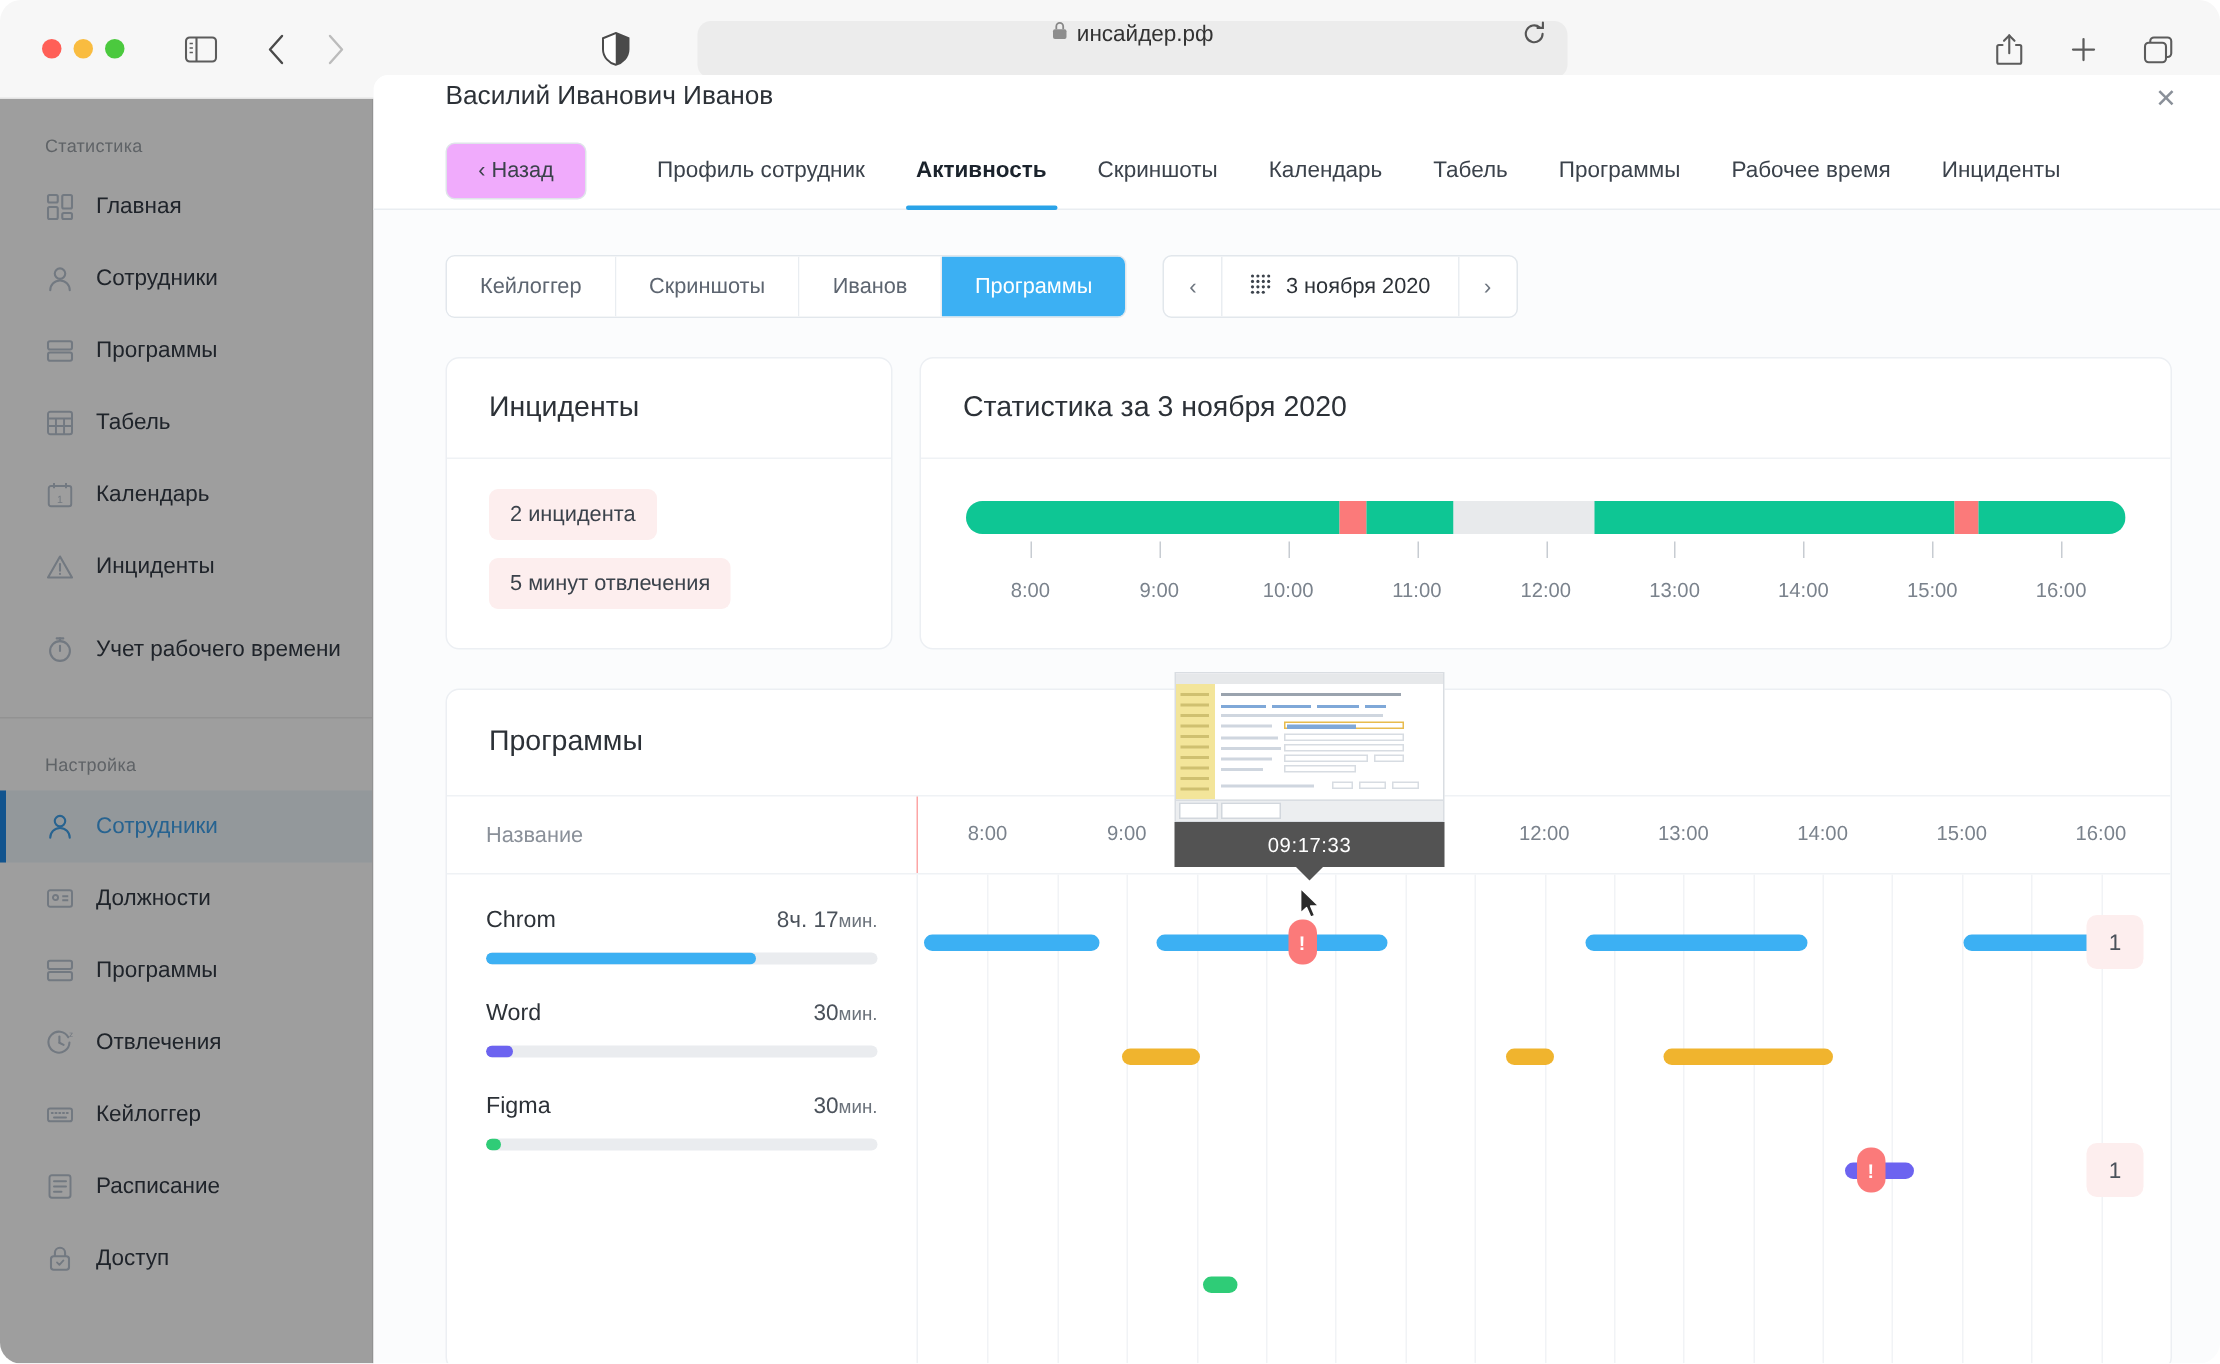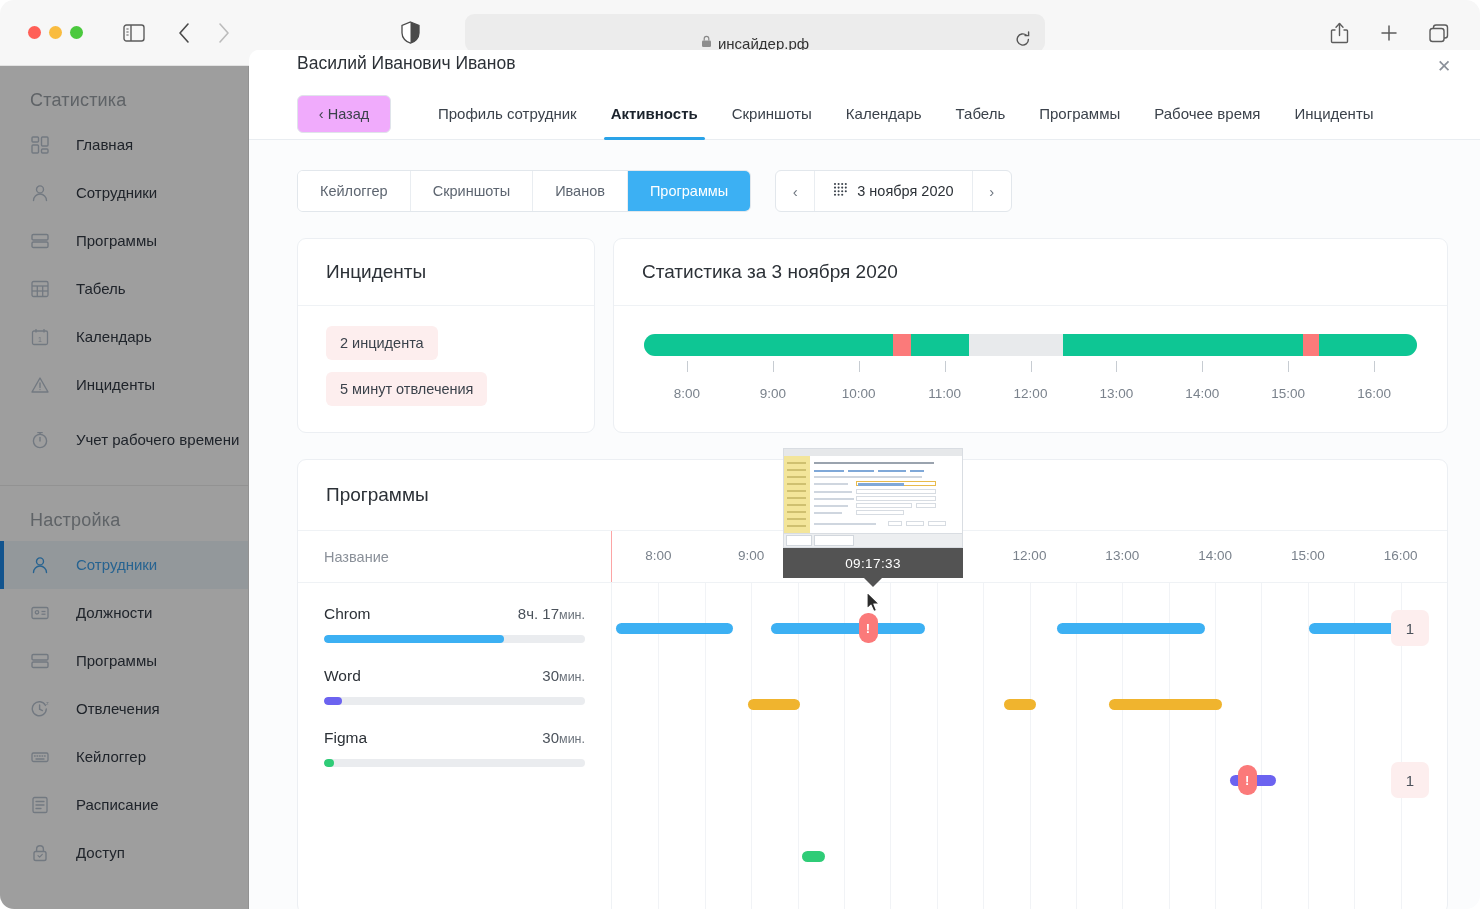--- a/index.html
+++ b/index.html
@@ -35,43 +35,43 @@
   }
   .sidebar-toggle { margin-left: 34px; }
   .nav-back { margin-left: 16px; color: #4a4a4a; }
   .nav-fwd { margin-left: 6px; color: #bcbcbc; }
 
   .shield { margin-left: 152px; }
 
   .urlbar {
     margin-left: 38px; width: 580px; height: 38px;
     background: #ececec; border-radius: 9px;
-    display: flex; align-items: flex-end; position: relative;
+    display: flex; align-items: flex-start; position: relative;
   }
   .url-text {
     flex: 1; text-align: center; font-size: 15px; color: #333;
     display: flex; align-items: center; justify-content: center; gap: 6px;
   }
   .lock { font-size: 12px; color: #888; }
   .reload { position: absolute; right: 14px; color: #555; }
 
   .chrome-right { margin-left: auto; display: flex; align-items: center; gap: 16px; margin-right: 24px; }
 
   
   .sidebar {
     position: absolute; top: 66px; left: 0; width: 249px; height: 843px;
     background: #ffffff;
     border-right: 1px solid #ececec;
   }
   .sb-section-title {
-    font-size: 18px; color: #9aa0a6; padding: 24px 0 10px 30px;
+    font-size: 12px; color: #9aa0a6; padding: 24px 0 10px 30px;
     letter-spacing: .2px;
   }
   .sb-item {
-    display: flex; align-items: center; gap: 26px;
+    display: flex; align-items: center; gap: 14px;
     height: 48px; padding-left: 30px; font-size: 15px; color: #333a45;
     position: relative;
   }
   .sb-item.multiline { height: 62px; align-items: center; }
   .sb-item .lbl { line-height: 1.25; }
   .sb-item .ic { width: 20px; height: 20px; color: #b9c3d0; display:flex; align-items:center; justify-content:center; flex:0 0 20px; }
   .sb-item.active { background: #eef5fb; color: #3fa0e8; }
   .sb-item.active .ic { color: #3fa0e8; }
   .sb-item.active::before {
     content: ""; position: absolute; left: 0; top: 0; bottom: 0; width: 4px;

